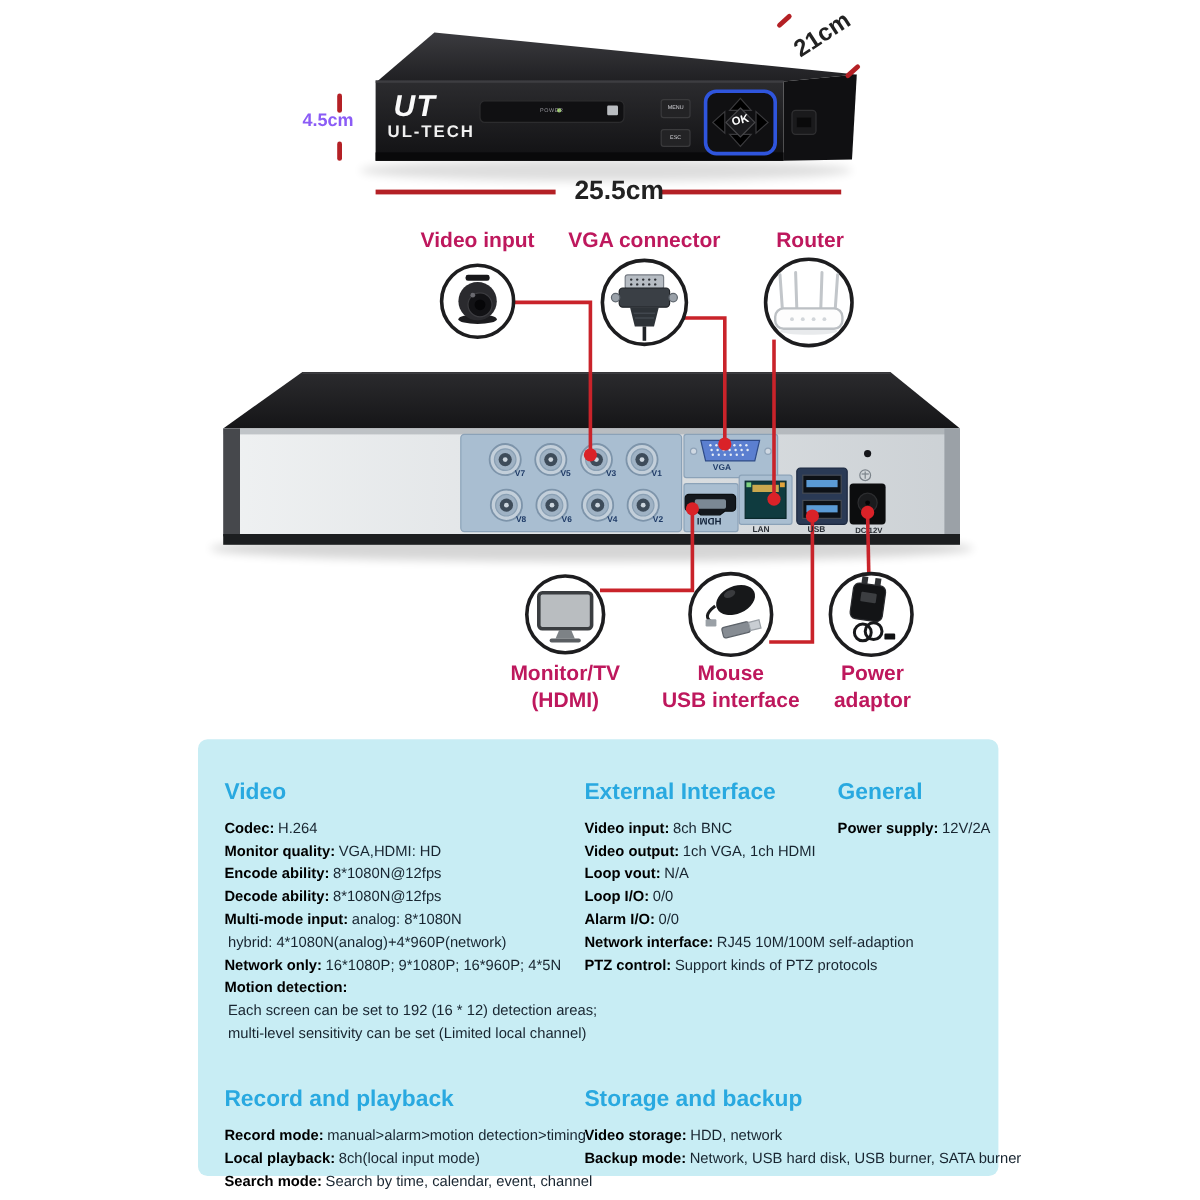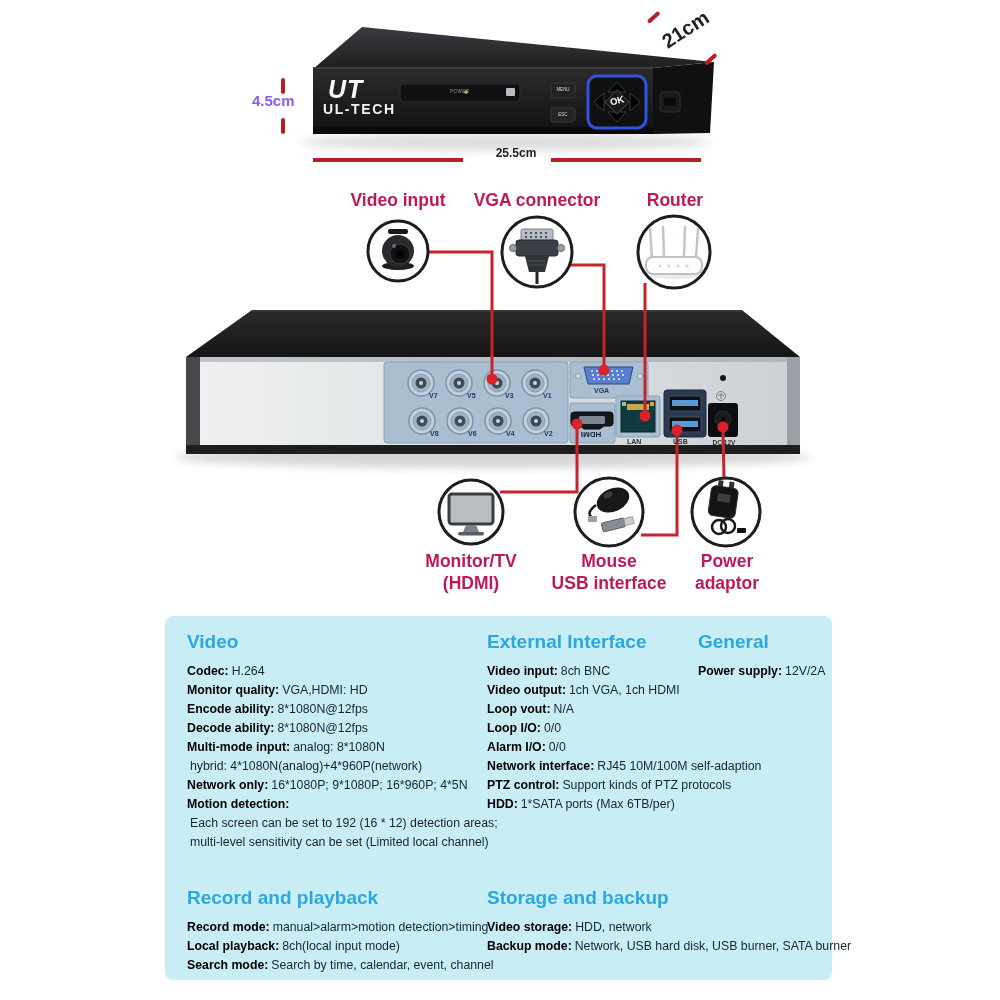--- a/index.html
+++ b/index.html
@@ -2,21 +2,21 @@
 <html><head>
 <meta charset="utf-8">
 <style>
   html,body{margin:0;padding:0;background:#ffffff;}
   #stage{position:relative;width:1000px;height:1000px;background:#ffffff;overflow:hidden;
          font-family:"Liberation Sans",sans-serif;}
   #devices{position:absolute;left:0;top:0;width:1000px;height:1000px;}
   .lbl{position:absolute;font-family:"Liberation Sans",sans-serif;color:#17191b;}
   
   #dim-height{left:252px;top:92px;font-size:15px;font-weight:600;color:#8b5cf6;}
-  #dim-width{left:468px;top:146px;width:96px;text-align:center;font-size:12px;font-weight:600;color:#222;}
+  #dim-width{left:468px;top:146px;width:96px;text-align:center;font-size:22px;font-weight:600;color:#222;}
   #dim-depth{left:660px;top:18px;font-size:20px;font-weight:600;color:#222;transform:rotate(-33deg);}
   
   #brand{left:328px;top:75px;font-size:25px;font-weight:800;font-style:italic;color:#fafafa;letter-spacing:1px;}
   #brand-name{left:323px;top:101px;font-size:14px;font-weight:700;color:#f0f0f0;letter-spacing:1.6px;}
   #power-lbl{left:450px;top:88.5px;font-size:4.5px;color:#9a9aa0;letter-spacing:.5px;}
   #menu-lbl{left:551px;top:87px;width:24px;text-align:center;font-size:4.5px;color:#d5d5da;}
   #esc-lbl{left:551px;top:112px;width:24px;text-align:center;font-size:4.5px;color:#d5d5da;}
   #ok-lbl{left:603px;top:95px;width:28px;text-align:center;font-size:9.5px;font-weight:700;color:#fff;transform:rotate(-14deg);}
   
   .bnc-lbl{position:absolute;font-size:7px;font-weight:700;color:#1e3a66;}
@@ -28,21 +28,21 @@
   
   .callout{position:absolute;text-align:center;font-size:17.5px;font-weight:600;color:#be185d;line-height:21.5px;}
   #co-video{left:328px;top:190px;width:140px;}
   #co-vga{left:462px;top:190px;width:150px;}
   #co-router{left:636px;top:190px;width:78px;}
   #co-monitor{left:398px;top:551px;width:146px;}
   #co-mouse{left:535px;top:551px;width:148px;}
   #co-power{left:667px;top:551px;width:120px;}
   
   #panel{position:absolute;left:165px;top:616px;width:667px;height:364px;background:#c8edf4;border-radius:8px;}
-  .sec{position:absolute;}
+  .sec{position:absolute;margin-top:19px;}
   .sec h2{margin:0 0 9px 0;font-size:19px;font-weight:700;color:#29a9e0;font-family:"Liberation Sans",sans-serif;}
   .row{font-size:12.3px;line-height:19px;color:#182530;white-space:nowrap;}
   .row b{font-weight:700;color:#000000;margin-right:3px;}
   #sec-video{left:22px;top:15px;width:300px;}
   #sec-record{left:22px;top:271px;width:330px;}
   #sec-external{left:322px;top:15px;width:310px;}
   #sec-storage{left:322px;top:271px;width:345px;}
   #sec-general{left:533px;top:15px;width:140px;}
 </style>
 </head>
@@ -365,21 +365,20 @@
 
     <div class="sec" id="sec-external">
       <h2>External Interface</h2>
       <div class="row"><b>Video input:</b><span>8ch BNC</span></div>
       <div class="row"><b>Video output:</b><span>1ch VGA, 1ch HDMI</span></div>
       <div class="row"><b>Loop vout:</b><span>N/A</span></div>
       <div class="row"><b>Loop I/O:</b><span>0/0</span></div>
       <div class="row"><b>Alarm I/O:</b><span>0/0</span></div>
       <div class="row"><b>Network interface:</b><span>RJ45 10M/100M self-adaption</span></div>
       <div class="row"><b>PTZ control:</b><span>Support kinds of PTZ protocols</span></div>
-      <div class="row"><b>HDD:</b><span>1*SATA ports (Max 6TB/per)</span></div>
     </div>
 
     <div class="sec" id="sec-storage">
       <h2>Storage and backup</h2>
       <div class="row"><b>Video storage:</b><span>HDD, network</span></div>
       <div class="row"><b>Backup mode:</b><span>Network, USB hard disk, USB burner, SATA burner</span></div>
     </div>
 
     <div class="sec" id="sec-general">
       <h2>General</h2>

